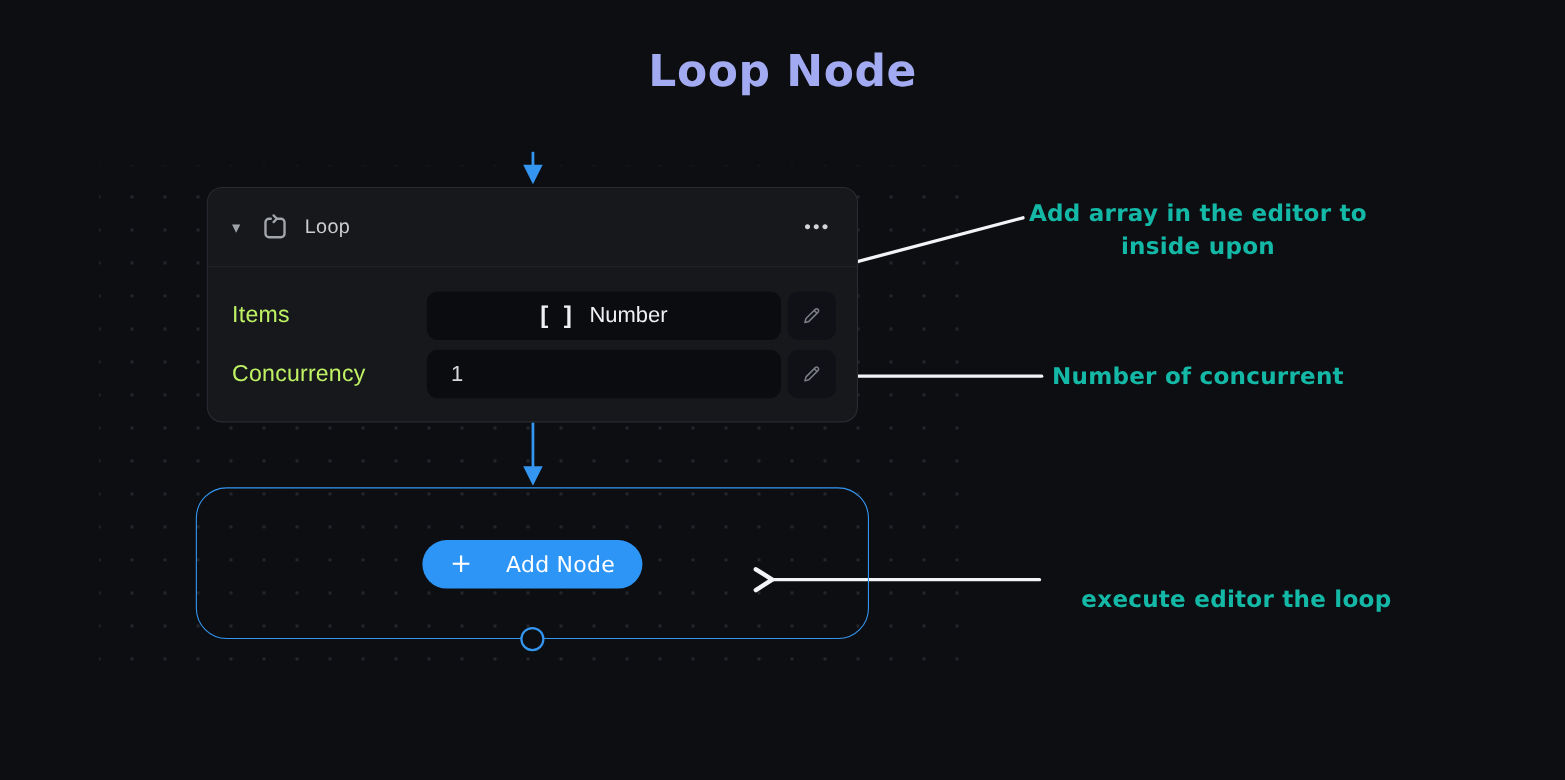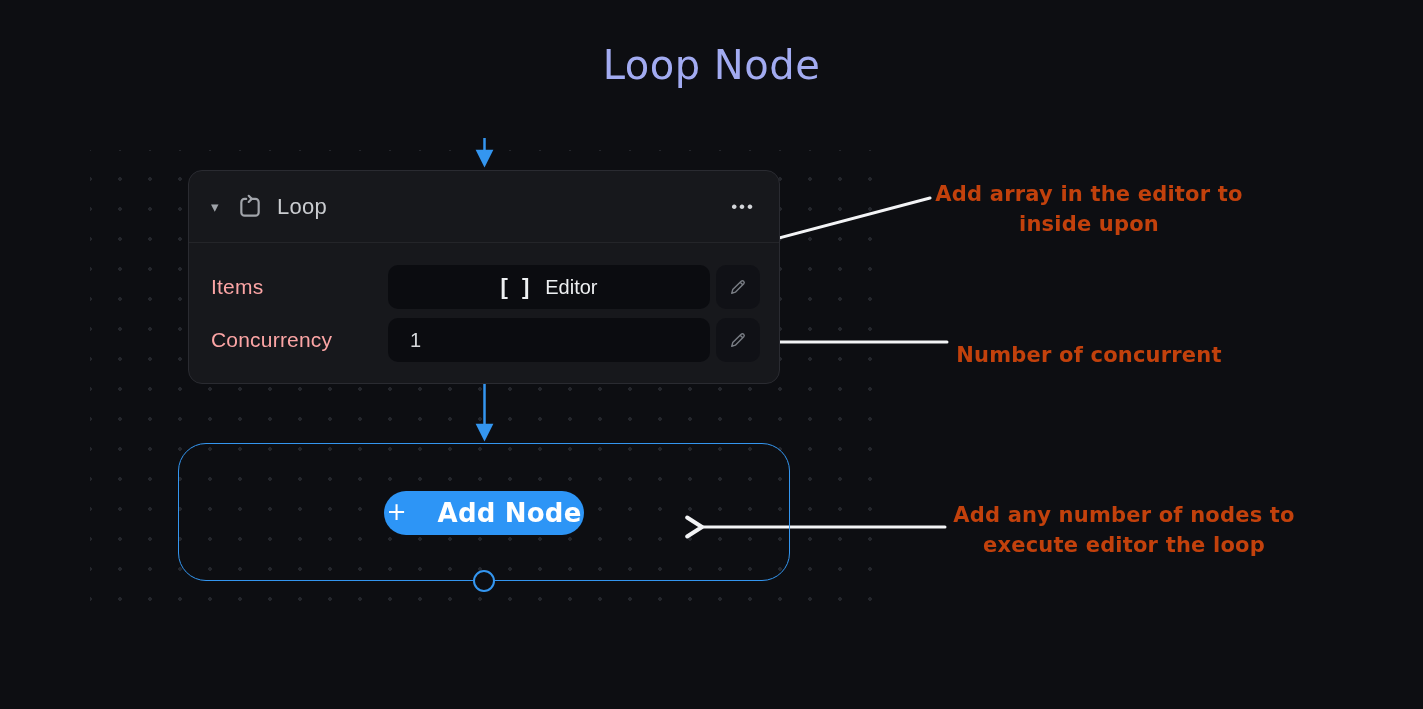--- a/index.html
+++ b/index.html
@@ -18,49 +18,49 @@
     background-image: radial-gradient(circle, #24262c 1.6px, transparent 1.8px);
     background-size: 30px 30px;
     background-position: 15px 14px;
   }
 
   
   .page-title {
     position:absolute; top:42px; left:0; right:0;
     text-align:center;
     font-family:"DejaVu Sans", sans-serif;
-    font-weight:normal; font-size:40px; letter-spacing:.5px;
+    font-weight:bold; font-size:40px; letter-spacing:.5px;
     color:#a2abf1;
   }
 
   
   .node-card {
     position:absolute; left:188px; top:170px; width:592px; height:214px;
     background:#17181c;
     border:1px solid #2a2b31;
     border-radius:14px;
   }
   .node-header {
     height:72px; display:flex; align-items:center;
     padding:0 24px 0 22px;
     border-bottom:1px solid #242529;
   }
   .chev {
     color:#9fa3a9; font-size:15px; width:26px; cursor:pointer;
   }
   .loop-icon { color:#a2a5ab; width:26px; height:26px; margin-right:14px; display:flex; align-items:center; }
-  .node-title { font-size:22px; color:#caccd0; letter-spacing:.3px; flex:1; }
+  .node-title { font-size:18px; color:#caccd0; letter-spacing:.3px; flex:1; }
   .more-menu { color:#d3d5d9; font-size:17px; letter-spacing:2px; cursor:pointer; }
 
   .node-row {
     display:flex; align-items:center;
     padding:0 19px 0 22px; margin-top:9px;
   }
   .node-row.first { margin-top:22px; }
-  .row-label { flex:1; font-size:21px; color:#fca5a5; letter-spacing:.2px; }
+  .row-label { flex:1; font-size:21px; color:#bef264; letter-spacing:.2px; }
   .field {
     width:322px; height:44px; background:#0b0c10; border-radius:10px;
     display:flex; align-items:center; color:#eef0f2; font-size:20px;
     cursor:pointer;
   }
   .field.centered { justify-content:center; }
   .field.plain { padding-left:22px; color:#d6d8db; }
   .brackets { font-weight:bold; font-size:22px; letter-spacing:4px; margin-right:12px; }
   .pencil-btn {
     width:44px; height:44px; margin-left:6px; flex:0 0 auto;
@@ -76,37 +76,37 @@
     background:transparent;
   }
   .add-node-btn {
     position:absolute; left:384px; top:491px; width:200px; height:44px;
     background:#2d95f6; border:none; border-radius:22px;
     display:flex; align-items:center; justify-content:center; gap:11px;
     color:#fff; cursor:pointer;
     font-family:"DejaVu Sans", sans-serif;
   }
   .add-node-btn .plus { font-size:24px; font-weight:normal; line-height:1; margin-top:-2px; }
-  .add-node-btn .lbl { font-size:26px; font-weight:bold; letter-spacing:.2px;margin-left:20px; }
+  .add-node-btn .lbl { font-size:20px; font-weight:normal; letter-spacing:.2px;margin-left:20px; }
 
   .port {
     position:absolute; left:473px; top:570px; width:22px; height:22px;
     border-radius:50%; background:#0d0e12; border:2.5px solid #3496f0;
     cursor:pointer;
   }
 
   
   .annotation {
     position:absolute; text-align:center;
     font-family:"DejaVu Sans", sans-serif;
     font-weight:bold; font-size:21px; line-height:30px;
-    color:#c2410c; letter-spacing:.2px;
+    color:#14b8a6; letter-spacing:.2px;
   }
   .ann-1 { left:929px; top:179px; width:320px; }
-  .ann-2 { left:929px; top:340px; width:320px; }
+  .ann-2 { left:929px; top:327px; width:320px; }
   .ann-3 { left:944px; top:500px; width:360px; }
 
   .overlay { position:absolute; inset:0; pointer-events:none; }
 </style>
 </head>
 <body>
 
 <div class="stage">
 
   <div class="dot-grid"></div>
@@ -141,21 +141,21 @@
         </svg>
       </span>
       <span class="node-title">Loop</span>
       <span class="more-menu">•••</span>
     </div>
 
     <div class="node-row first">
       <span class="row-label">Items</span>
       <div class="field centered">
         <span class="brackets">[ ]</span>
-        <span>Editor</span>
+        <span>Number</span>
       </div>
       <button class="pencil-btn">
         <svg viewBox="0 0 24 24">
           <path d="M4.5 19.5l1.2-4.4L15.8 5a2.2 2.2 0 0 1 3.1 3.1L8.8 18.2 4.5 19.5z" fill="none" stroke="#797d84" stroke-width="1.7" stroke-linejoin="round"></path>
           <path d="M14.6 6.2l3.1 3.1" stroke="#797d84" stroke-width="1.7"></path>
         </svg>
       </button>
     </div>
 
     <div class="node-row">
@@ -182,17 +182,17 @@
   <div class="port"></div>
 
   <div class="annotation ann-1">
     <span>Add array in the editor to</span><br>
     <span>inside upon</span>
   </div>
   <div class="annotation ann-2">
     <span>Number of concurrent</span><br>
   </div>
   <div class="annotation ann-3">
-    <span>Add any number of nodes to</span><br>
+    <br>
     <span>execute editor the loop</span>
   </div>
 
 </div>
 
 </body></html>

